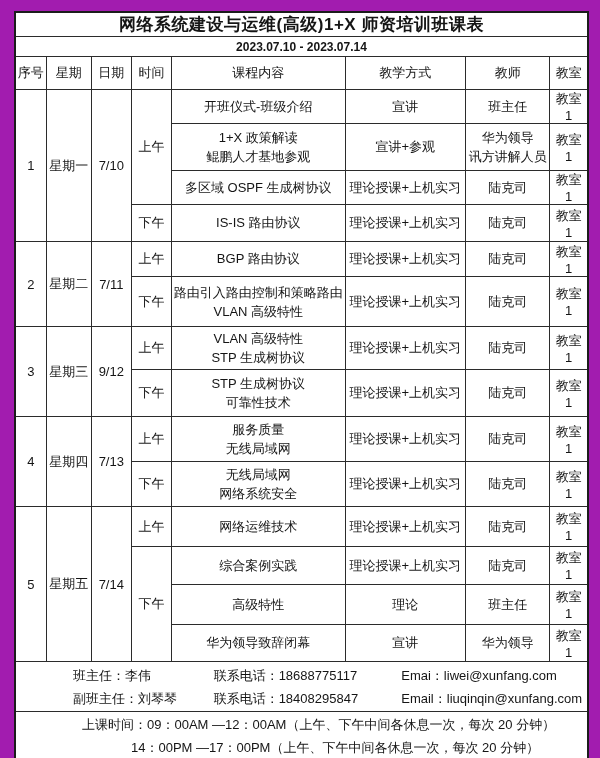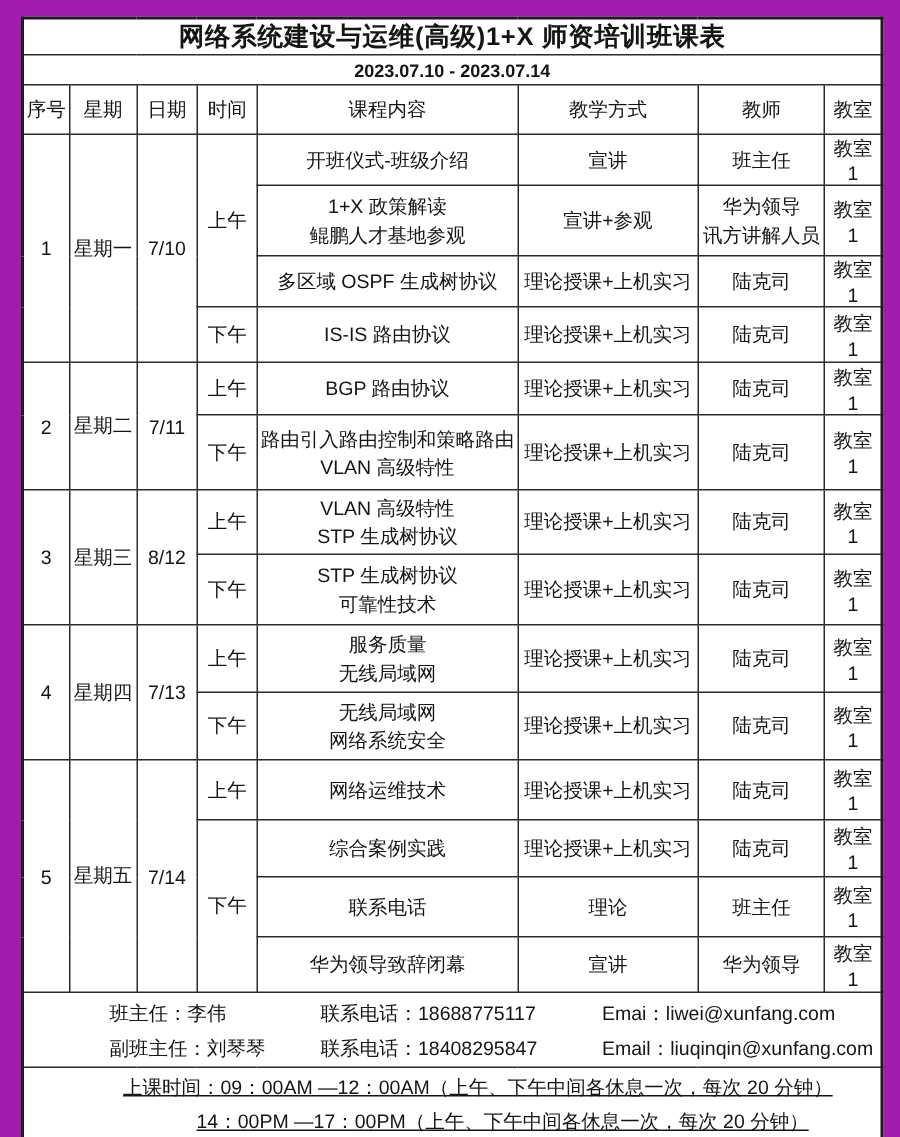--- a/index.html
+++ b/index.html
@@ -28,21 +28,21 @@
   tr.title-row th { height: 22px; font-size: 17px; font-weight: bold; letter-spacing: 0.5px; }
   tr.date-row th { height: 20px; font-size: 12px; font-weight: bold; }
   tr.header-row th { height: 33px; font-size: 13px; text-align: center; }
   .cell-line { line-height: 19px; }
   tr.contact-row td { height: 50px; text-align: left; }
   .contact-line { line-height: 23px; padding-left: 56px; white-space: nowrap; }
   .c-role { display: inline-block; width: 137px; }
   .c-tel  { display: inline-block; width: 184px; }
   .c-email{ display: inline-block; }
   tr.time-row td { height: 50px; text-align: left; }
-  .time-line { line-height: 23px; white-space: nowrap; text-decoration: underline; }
+  .time-line { line-height: 23px; white-space: nowrap; }
   .time-line-1 { padding-left: 65px; }
   .time-line-2 { padding-left: 114px; }
 </style>
 </head>
 <body>
 
 <div class="page">
   <table class="schedule">
     <colgroup>
       <col style="width:31px">
@@ -124,21 +124,21 @@
             <div class="cell-line">路由引入路由控制和策略路由</div>
             <div class="cell-line">VLAN 高级特性</div>
           </td>
           <td>理论授课+上机实习</td>
           <td>陆克司</td>
           <td>教室 1</td>
         </tr>
         <tr style="height: 43px;">
           <td rowspan="2">3</td>
           <td rowspan="2">星期三</td>
-          <td rowspan="2">8/12</td>
+          <td rowspan="2">9/12</td>
           <td>上午</td>
           <td>
             <div class="cell-line">VLAN 高级特性</div>
             <div class="cell-line">STP 生成树协议</div>
           </td>
           <td>理论授课+上机实习</td>
           <td>陆克司</td>
           <td>教室 1</td>
         </tr>
         <tr style="height: 47px;">
@@ -185,21 +185,21 @@
           <td>教室 1</td>
         </tr>
         <tr style="height: 38px;">
           <td rowspan="3">下午</td>
           <td>综合案例实践</td>
           <td>理论授课+上机实习</td>
           <td>陆克司</td>
           <td>教室 1</td>
         </tr>
         <tr style="height: 40px;">
-          <td>联系电话</td>
+          <td>高级特性</td>
           <td>理论</td>
           <td>班主任</td>
           <td>教室 1</td>
         </tr>
         <tr style="height: 37px;">
           <td>华为领导致辞闭幕</td>
           <td>宣讲</td>
           <td>华为领导</td>
           <td>教室 1</td>
         </tr>

